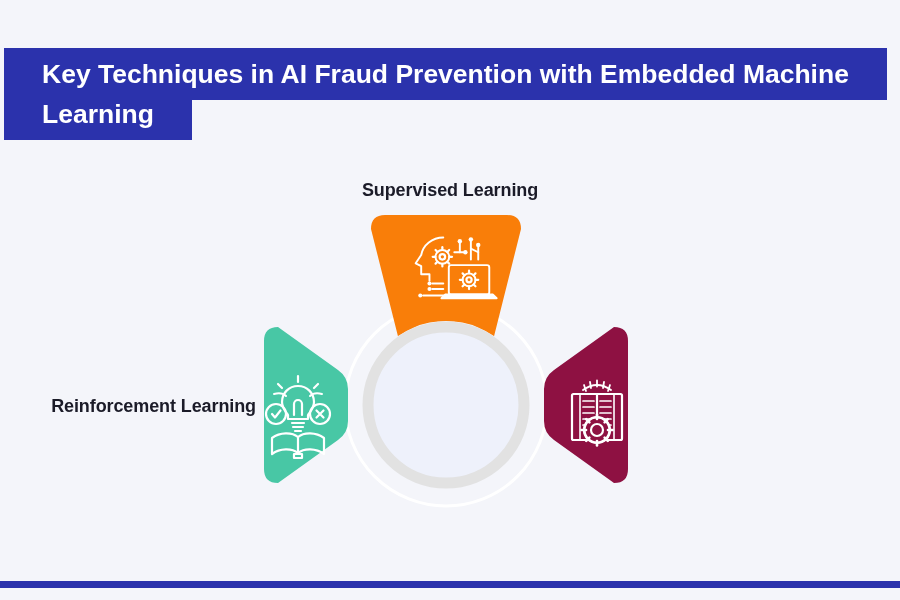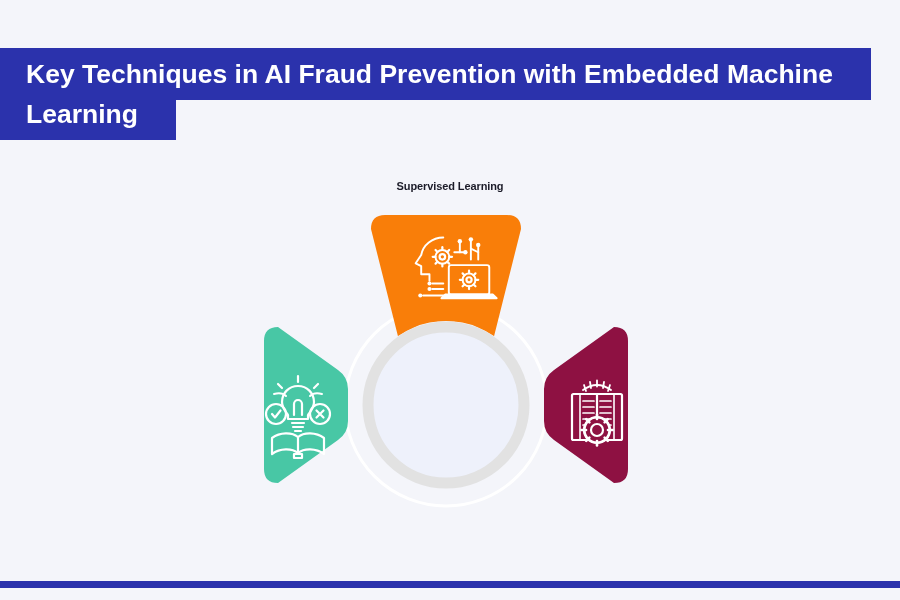--- a/index.html
+++ b/index.html
@@ -27,42 +27,42 @@
     display: inline;
     font-size: 26.5px;
     font-weight: bold;
     color: #ffffff;
     background: #2b32ac;
     box-decoration-break: clone;
     -webkit-box-decoration-break: clone;
     padding: 11px 0 11px 0;
     line-height: 1.52;
     box-shadow: 38px 0 0 #2b32ac, -38px 0 0 #2b32ac;
-    margin-left: 26px;
+    margin-left: 42px;
   }
 
   
   .diagram {
     position: absolute;
     left: 0;
     top: 150px;
     width: 900px;
     height: 400px;
   }
 
   .stage-svg {
     position: absolute;
     left: 0;
     top: 0;
   }
 
   
   .node-label {
     position: absolute;
-    font-size: 11px;
+    font-size: 18px;
     font-weight: bold;
     color: #1b1b28;
     letter-spacing: -0.1px;
     white-space: nowrap;
   }
   .label-supervised {
     left: 0;
     top: 30px;
     width: 900px;
     text-align: center;
@@ -260,16 +260,17 @@
         <line x1="15.2" y1="41.2" x2="18.4" y2="44.4"></line>
         <line x1="33.6" y1="59.6" x2="36.8" y2="62.8"></line>
         <line x1="36.8" y1="41.2" x2="33.6" y2="44.4"></line>
         <line x1="18.4" y1="59.6" x2="15.2" y2="62.8"></line>
       </g>
     </g>
   </svg>
 
   <div class="node-label label-supervised">Supervised Learning</div>
 
+  <div class="node-label label-reinforcement">Reinforcement Learning</div>
 
 </div>
 
 <div class="bottom-bar"></div>
 
 </body></html>

